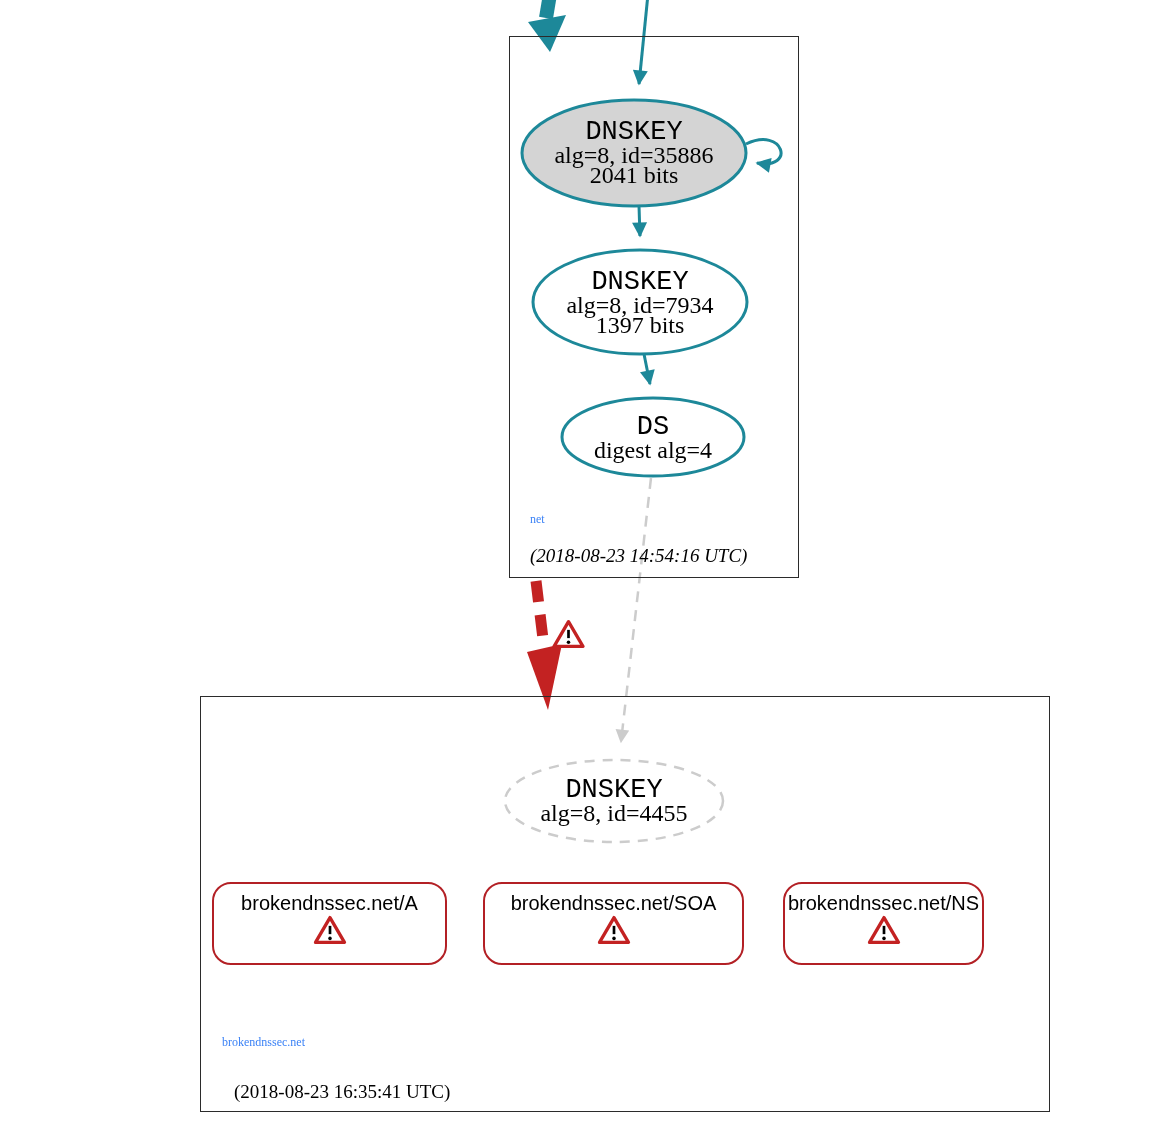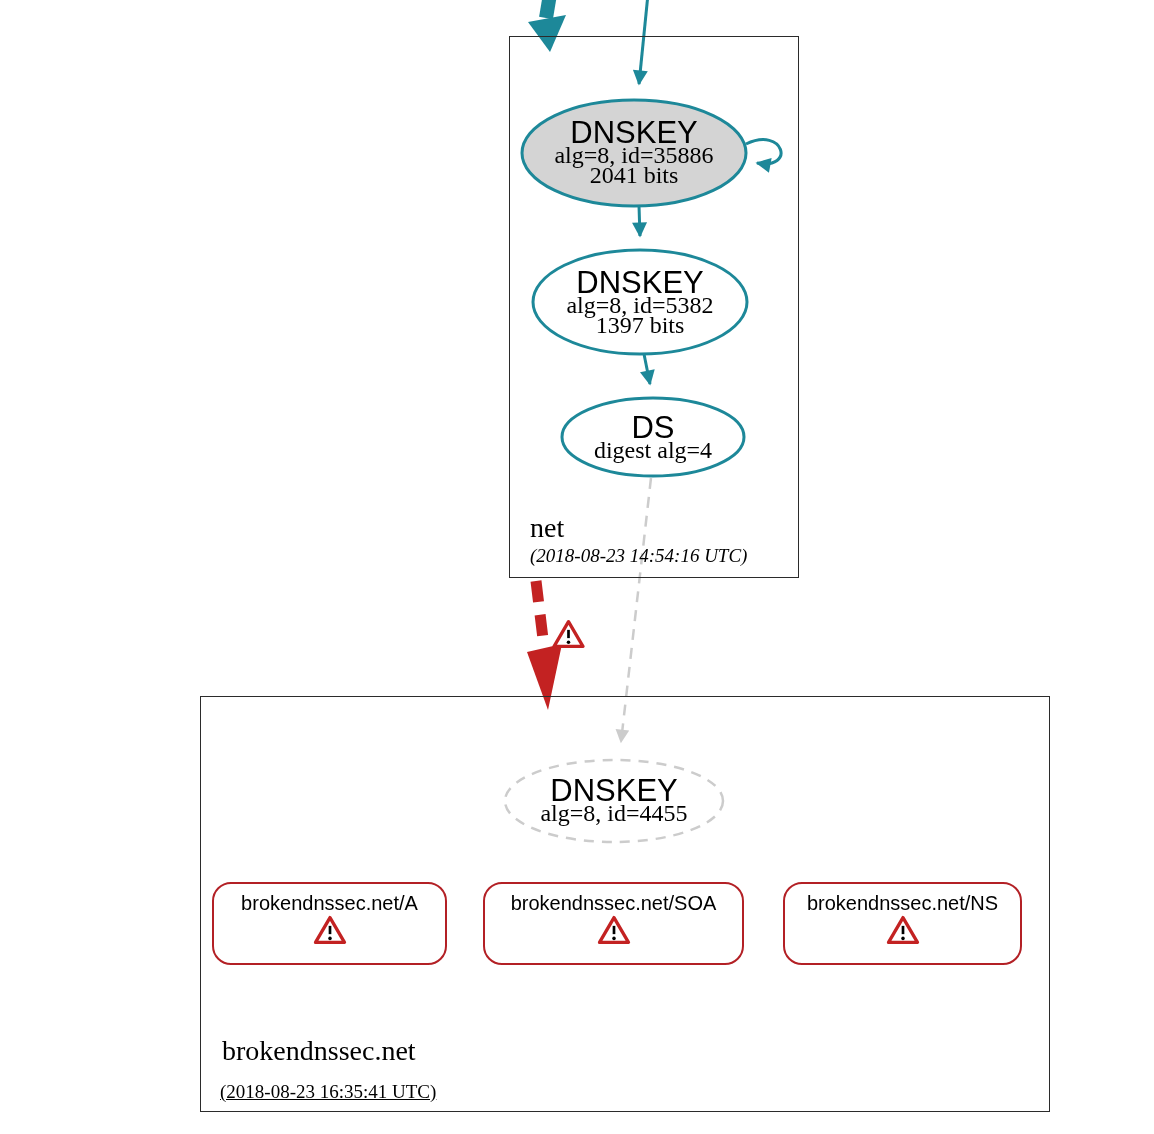--- a/index.html
+++ b/index.html
@@ -21,47 +21,47 @@
     border: 1.5px solid #2b2b2b;
     background: transparent;
     box-sizing: border-box;
   }
   #zone-box-net   { left: 509px; top: 36px;  width: 290px; height: 542px; }
   #zone-box-child { left: 200px; top: 696px; width: 850px; height: 416px; }
 
   .zone-label {
     position: absolute;
     font-family: "Liberation Serif", "DejaVu Serif", serif;
-    font-size: 28px;
-    color: #000000;
+    font-size: 12px;
+    color: #3b82f6;
     white-space: nowrap;
   }
   .zone-ts {
     position: absolute;
     font-family: "Liberation Serif", "DejaVu Serif", serif;
     font-size: 19px;
     color: #000;
     white-space: nowrap;
   }
   #net-label   { left: 530px; top: 512px; }
   #net-ts      { left: 530px; top: 545px; font-style: italic; }
   #child-label { left: 222px; top: 1035px; }
-  #child-ts    { left: 220px; top: 1081px; text-decoration: underline; }
+  #child-ts    { left: 234px; top: 1081px; }
 
   .node-text {
     position: absolute;
     transform: translate(-50%, -50%);
     text-align: center;
     color: #000;
     pointer-events: none;
     white-space: nowrap;
   }
   .node-title {
-    font-family: Liberation Sans, sans-serif;
-    font-size: 31px;
+    font-family: Liberation Mono, monospace;
+    font-size: 27px;
     line-height: 25px;
   }
   .node-sub {
     font-family: "Liberation Serif", "DejaVu Serif", serif;
     font-size: 24px;
     line-height: 20px;
   }
 
   .rrset {
     position: absolute;
@@ -71,21 +71,21 @@
     border: 2.5px solid #b32025;
     border-radius: 19px;
     background: #ffffff;
     display: flex;
     flex-direction: column;
     align-items: center;
     padding-top: 7px;
   }
   #rrset-a   { left: 212px; width: 235px; }
   #rrset-soa { left: 483px; width: 261px; }
-  #rrset-ns  { left: 783px; width: 239px; }
+  #rrset-ns  { left: 783px; width: 201px; }
   .rrset-label {
     font-family: "Liberation Sans", sans-serif;
     font-size: 20px;
     line-height: 24px;
     color: #000;
     white-space: nowrap;
   }
   .warn { display: block; }
   .warn-standalone {
     position: absolute;
@@ -142,21 +142,21 @@
   <div class="zone-label" id="child-label">brokendnssec.net</div>
   <div class="zone-ts" id="child-ts">(2018-08-23 16:35:41 UTC)</div>
 
   <div class="node-text" style="left:634px; top:152px;">
     <div class="node-title">DNSKEY</div>
     <div class="node-sub">alg=8, id=35886</div>
     <div class="node-sub">2041 bits</div>
   </div>
   <div class="node-text" style="left:640px; top:302px;">
     <div class="node-title">DNSKEY</div>
-    <div class="node-sub">alg=8, id=5382</div>
+    <div class="node-sub">alg=8, id=7934</div>
     <div class="node-sub">1397 bits</div>
   </div>
   <div class="node-text" style="left:653px; top:437px;">
     <div class="node-title">DS</div>
     <div class="node-sub">digest alg=4</div>
   </div>
   <div class="node-text" style="left:614px; top:800px;">
     <div class="node-title">DNSKEY</div>
     <div class="node-sub">alg=8, id=4455</div>
   </div>

